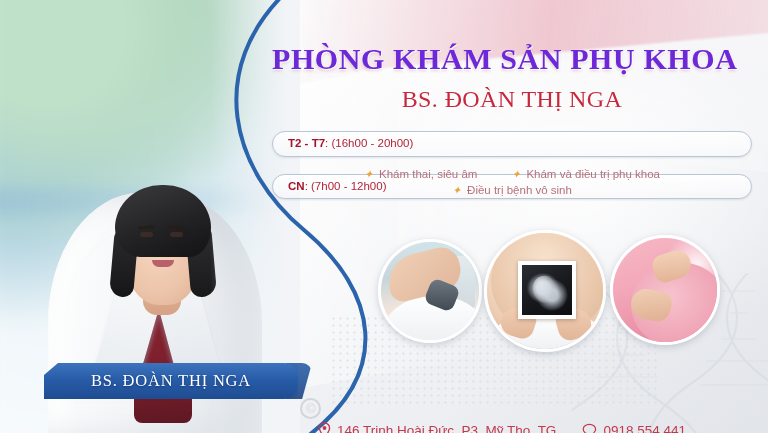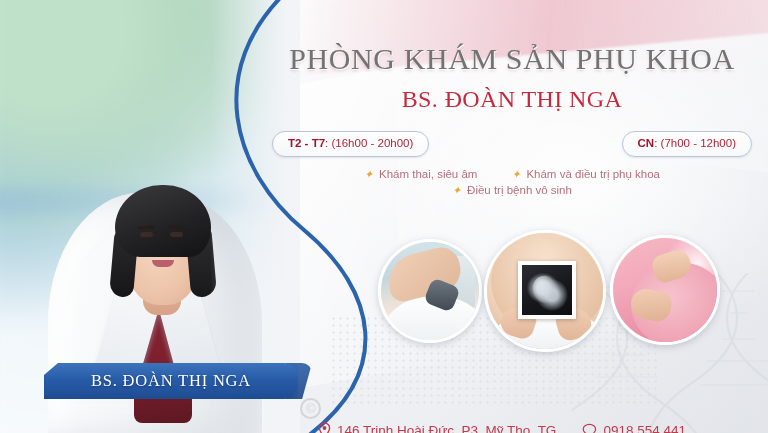--- a/index.html
+++ b/index.html
@@ -173,44 +173,44 @@
   .scurve {
     position: absolute; left: 196px; top: 0;
     width: 190px; height: 433px;
     pointer-events: none;
   }
   .scurve svg { width: 100%; height: 100%; display: block; }
 
   
   .title {
     position: absolute; left: 272px; top: 42px; width: 480px;
-    text-align: center;
+    text-align: left;
     font-family: "Liberation Serif", serif;
-    font-weight: normal;
+    font-weight: bold;
     font-size: 30px;
     letter-spacing: .6px;
-    color: #737373;
+    color: #6d28d9;
     text-shadow: 1px 1px 0 rgba(255,255,255,.85), 0 2px 3px rgba(120,20,35,.18);
     white-space: nowrap;
   }
   .subtitle {
     position: absolute; left: 272px; top: 86px; width: 480px;
     text-align: center;
     font-family: "Liberation Serif", serif;
     font-size: 24px;
     letter-spacing: .4px;
     color: #c8283c;
     text-shadow: 1px 1px 0 rgba(255,255,255,.8);
     white-space: nowrap;
   }
 
   
   .pills {
     position: absolute; left: 272px; top: 131px; width: 480px;
-    display: flex; justify-content: space-between; gap: 17px;
+    display: flex; justify-content: flex-start; gap: 17px; flex-direction: column;
   }
   .pill {
     border: 1px solid #b9c6d6;
     border-radius: 16px;
     padding: 5px 15px 6px;
     font-size: 11.5px;
     color: #b3243a;
     background: linear-gradient(180deg, rgba(255,255,255,.9), rgba(248,249,251,.55));
     box-shadow: 0 1px 2px rgba(150,160,175,.25), inset 0 1px 0 rgba(255,255,255,.9);
     white-space: nowrap;

